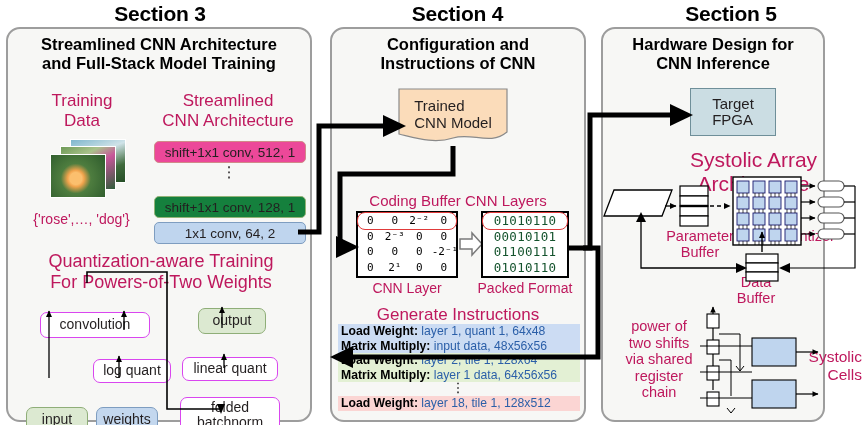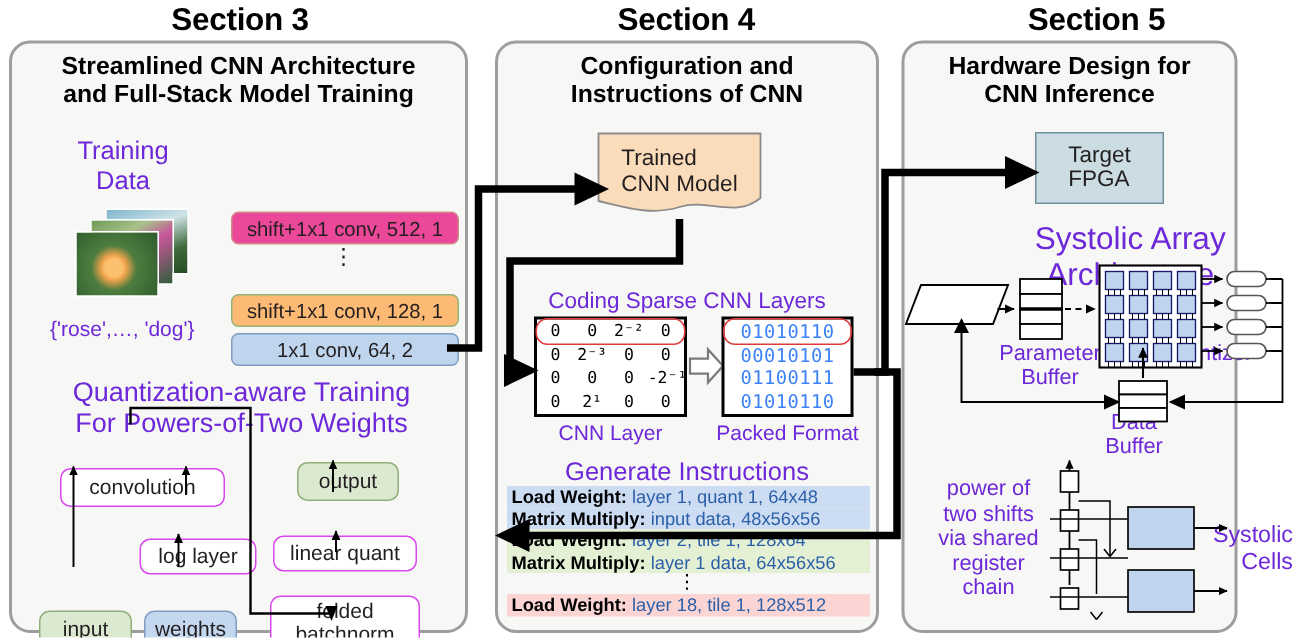--- a/index.html
+++ b/index.html
@@ -32,21 +32,21 @@
   #panel3 { left: 6px;   width: 306px; }
   #panel4 { left: 330px; width: 256px; }
   #panel5 { left: 601px; width: 224px; }
 
   .panel-title {
     position: absolute; left: 0; right: 0; top: 6px;
     text-align: center; font-weight: bold; font-size: 16.5px;
     color: #000; line-height: 1.18;
   }
 
-  .lbl { position: absolute; color: #6d28d9; }
+  .lbl { position: absolute; color: #be185d; }
 
   
   #s3-training-lbl {
     left: 14px; top: 62px; width: 120px; text-align: center;
     font-size: 17px; line-height: 1.15;
   }
   #s3-arch-lbl {
     left: 140px; top: 62px; width: 160px; text-align: center;
     font-size: 17px; line-height: 1.15;
   }
@@ -66,21 +66,21 @@
   }
 
   
   .archbox {
     position: absolute; left: 146px; width: 152px; height: 22px;
     border-radius: 5px; font-size: 13.5px; color: #231f20;
     display: flex; align-items: center; justify-content: center;
     border: 1px solid #8c8c8c;
   }
   #ab1 { top: 112px; background: #ec4899; border-color: #d08a88; }
-  #ab2 { top: 167px; background: #fdba74; border-color: #93b377; text-align: center; }
+  #ab2 { top: 167px; background: #15803d; border-color: #93b377; text-align: center; }
   #ab3 { top: 193px; background: #bfd5ee; border-color: #7e9dc0; }
   #ab-dots {
     position: absolute; left: 146px; top: 136px; width: 152px;
     text-align: center; font-size: 15px; color: #231f20; letter-spacing: 2px;
     line-height: .9;
   }
 
   #s3-qat-lbl {
     left: 8px; top: 222px; width: 290px; text-align: center;
     font-size: 18px; line-height: 1.18;
@@ -122,21 +122,21 @@
   }
   #cnn-layer  { left: 356px; top: 211px; width: 102px; height: 67px; }
   #packed     { left: 481px; top: 211px; width: 88px;  height: 67px; }
   #cnn-lbl    { left: 346px; top: 280px; width: 122px; text-align: center; font-size: 14px; }
   #packed-lbl { left: 466px; top: 280px; width: 118px; text-align: center; font-size: 14px; }
 
   .mrow { display: flex; justify-content: space-around; font-size: 11px; color: #000; height: 15.5px; align-items: center; }
   #cnn-layer .mrow span { width: 24px; text-align: center; }
   .hl-row { outline: 1.4px solid #e03a3a; border-radius: 7px; }
 
-  .brow { font-size: 12.5px; color: #3b82f6; text-align: center; height: 15.5px; line-height: 15.5px; letter-spacing: .3px; }
+  .brow { font-size: 12.5px; color: #14532d; text-align: center; height: 15.5px; line-height: 15.5px; letter-spacing: .3px; }
 
   
   #conv-arrow { position: absolute; left: 459px; top: 231px; width: 24px; height: 26px; }
 
   .instr {
     position: absolute; left: 338px; width: 242px; font-size: 12.2px;
     color: #2b5fa8; padding: 0 3px; line-height: 14.6px; white-space: nowrap;
   }
   .instr b { color: #000; }
   #in1 { top: 324px; background: #ccdcf3; }
@@ -169,56 +169,57 @@
 <div class="stage">
 
   <div class="sec-head" id="head3">Section 3</div>
   <div class="sec-head" id="head4">Section 4</div>
   <div class="sec-head" id="head5">Section 5</div>
 
   <div class="panel" id="panel3">
     <div class="panel-title">Streamlined CNN Architecture<br>and Full-Stack Model Training</div>
 
     <div class="lbl" id="s3-training-lbl">Training<br>Data</div>
+    <div class="lbl" id="s3-arch-lbl">Streamlined<br>CNN Architecture</div>
 
     <div class="photos">
       <div class="photo" id="ph1"></div>
       <div class="photo" id="ph2"></div>
       <div class="photo" id="ph3"></div>
     </div>
     <div class="lbl" id="s3-classes">{'rose',…, 'dog'}</div>
 
     <div class="archbox" id="ab1">shift+1x1 conv, 512, 1</div>
     <div id="ab-dots">⋮</div>
     <div class="archbox" id="ab2">shift+1x1 conv, 128, 1</div>
     <div class="archbox" id="ab3">1x1 conv, 64, 2</div>
 
     <div class="lbl" id="s3-qat-lbl">Quantization-aware Training<br>For Powers-of-Two Weights</div>
 
     <div class="fbox" id="f-conv">convolution</div>
-    <div class="fbox" id="f-logq">log layer</div>
+    <div class="fbox" id="f-logq">log quant</div>
     <div class="fbox green" id="f-input">input</div>
     <div class="fbox blue" id="f-wts">weights</div>
     <div class="fbox green" id="f-out">output</div>
     <div class="fbox" id="f-linq">linear quant</div>
     <div class="fbox" id="f-bn">folded<br>batchnorm</div>
   </div>
 
   <div class="panel" id="panel4">
     <div class="panel-title">Configuration and<br>Instructions of CNN</div>
   </div>
 
   <div id="trained-model">
     <svg width="110" height="58" viewBox="0 0 110 58">
       <path d="M1,1 H109 V44 C92,58 74,44 55,50 C36,56 18,50 1,46 Z" fill="#fbdcba" stroke="#8a8a8a" stroke-width="1.2"></path>
     </svg>
     <div class="tm-text">Trained<br>CNN Model</div>
   </div>
 
-  <div class="lbl" id="s4-coding-lbl">Coding Sparse CNN Layers</div>
+  <div class="lbl" id="s4-coding-lbl">Coding Buffer CNN Layers</div>
 
   <div class="matbox" id="cnn-layer">
     <div class="mrow hl-row">
       <span>0</span>
       <span>0</span>
       <span>2⁻²</span>
       <span>0</span>
     </div>
     <div class="mrow">
       <span>0</span>

